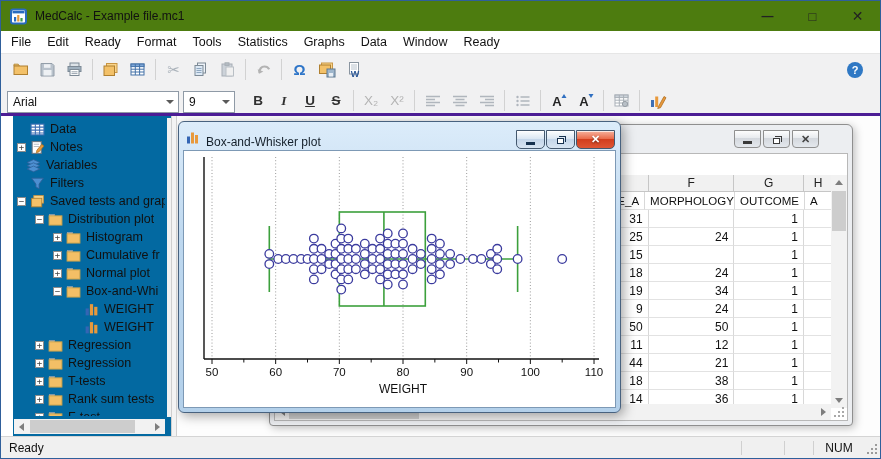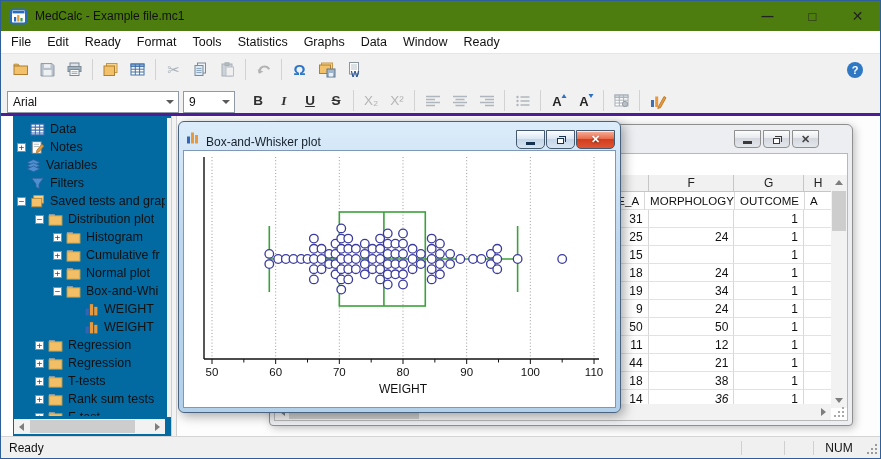--- a/index.html
+++ b/index.html
@@ -585,21 +585,21 @@
                 <span class="gcell gval num" style="width: 30px;"></span>
               </div>
               <div class="grow">
                 <span class="gcell gval num" style="width: 90px;">18</span>
                 <span class="gcell gval num" style="width: 90px;">38</span>
                 <span class="gcell gval num" style="width: 73px;">1</span>
                 <span class="gcell gval num" style="width: 30px;"></span>
               </div>
               <div class="grow">
                 <span class="gcell gval num" style="width: 90px;">14</span>
-                <span class="gcell gval num" style="width: 90px; font-style: italic;">36</span>
+                <span class="gcell gval num" style="width: 90px;">36</span>
                 <span class="gcell gval num" style="width: 73px;">1</span>
                 <span class="gcell gval num" style="width: 30px;"></span>
               </div>
             </div>
           <div id="sheet-vscroll">
             <span class="sb-arrow" style="top:0;left:0;">
                 <span class="tri-up"></span>
               </span>
             <span class="sb-arrow" style="bottom:0;left:0;">
                 <span class="tri-down"></span>

